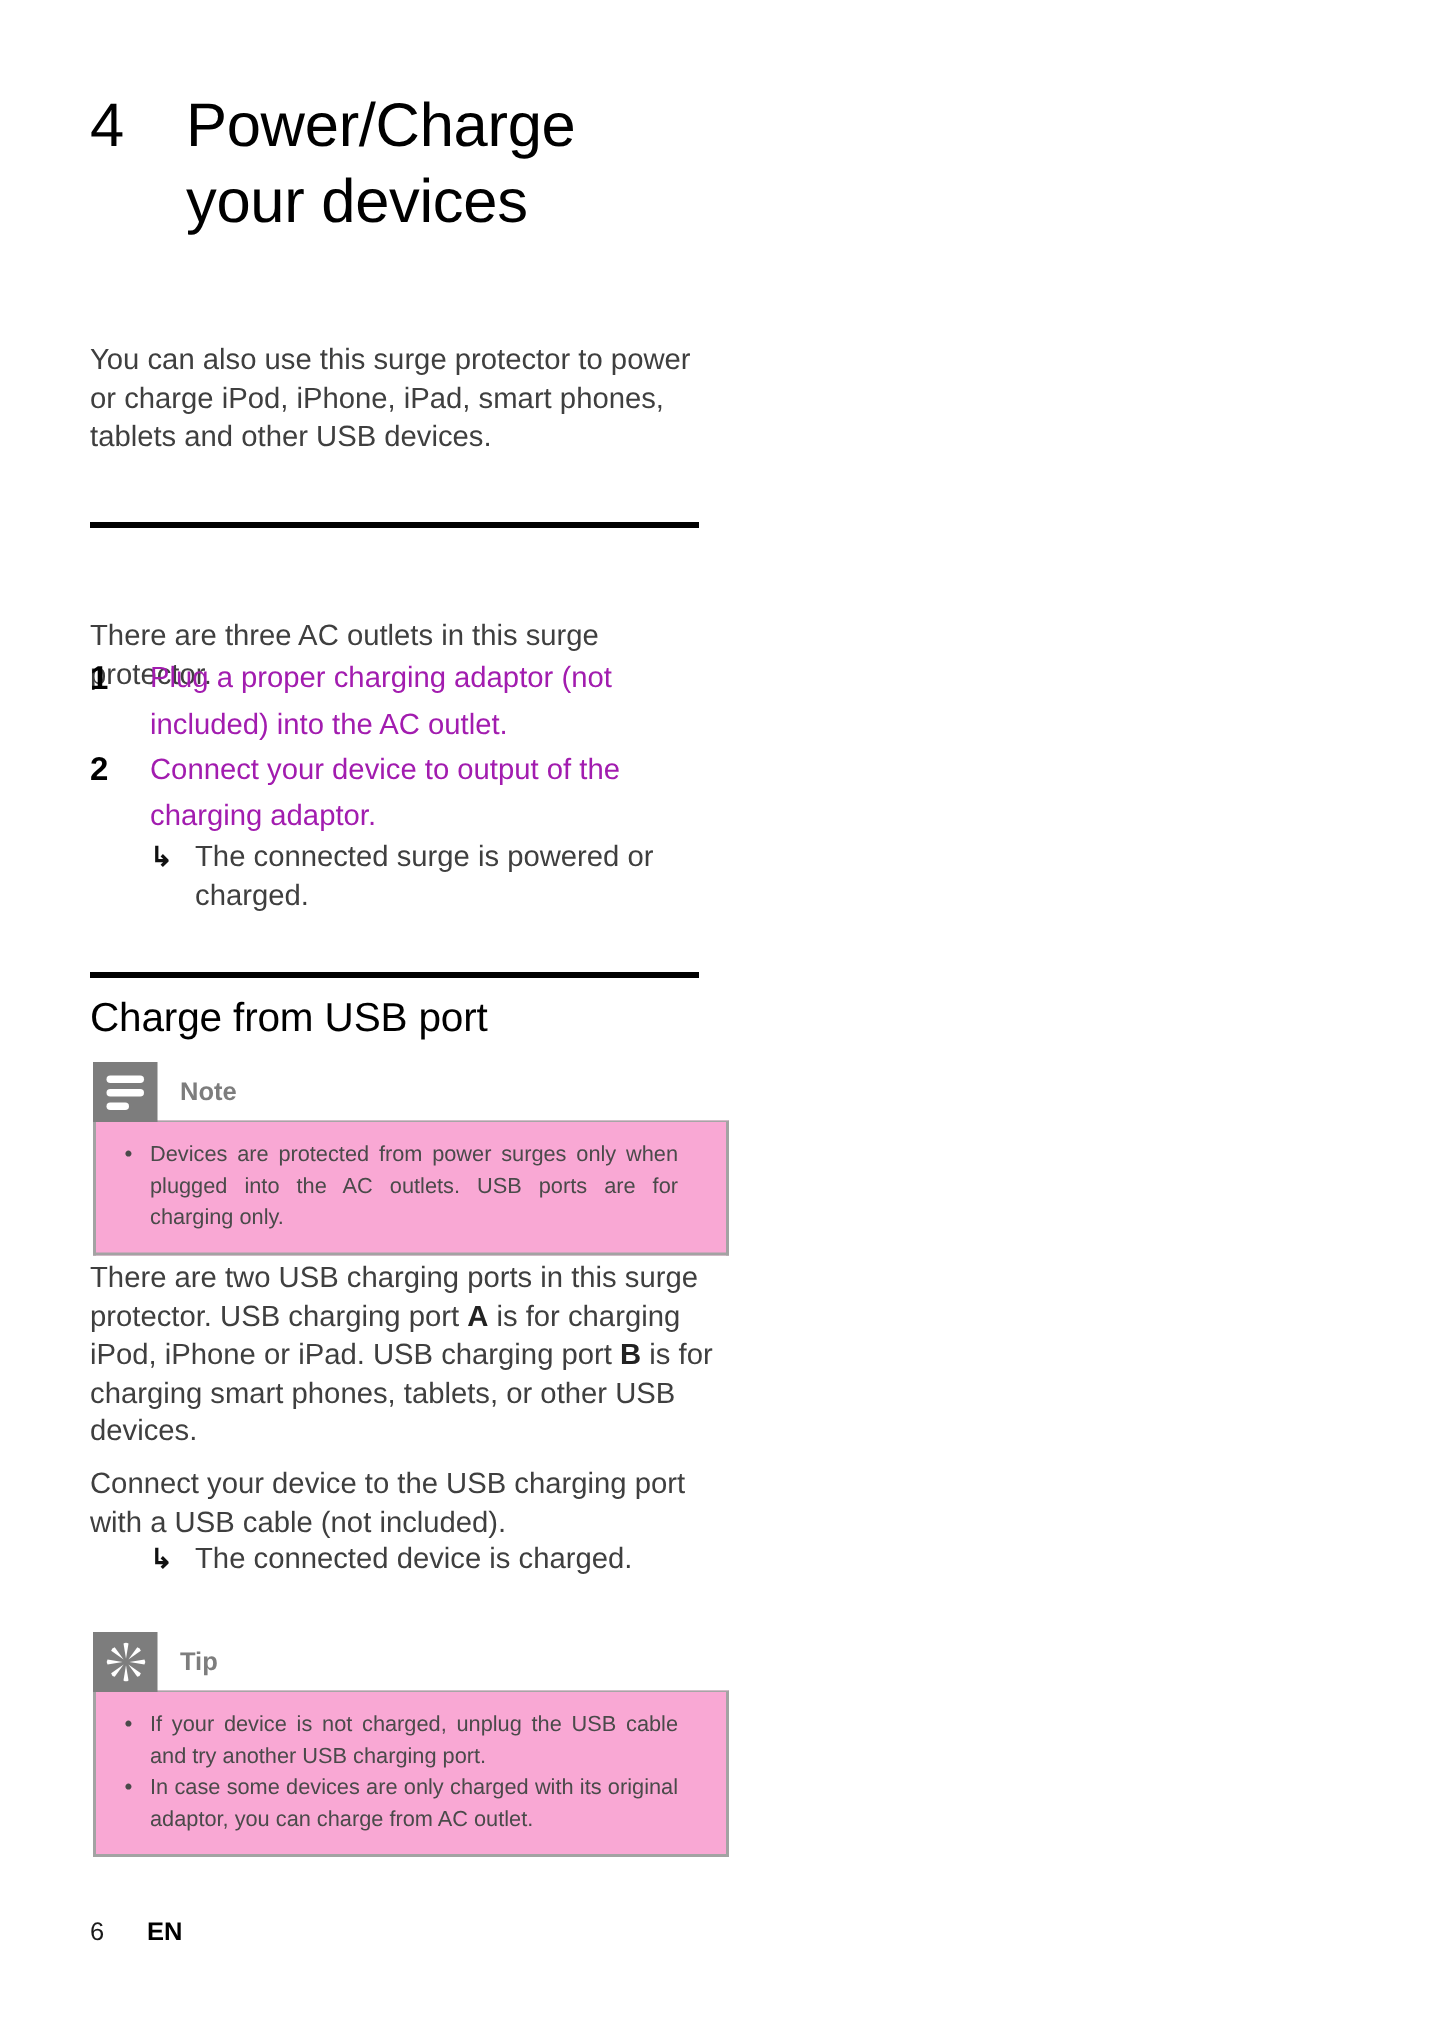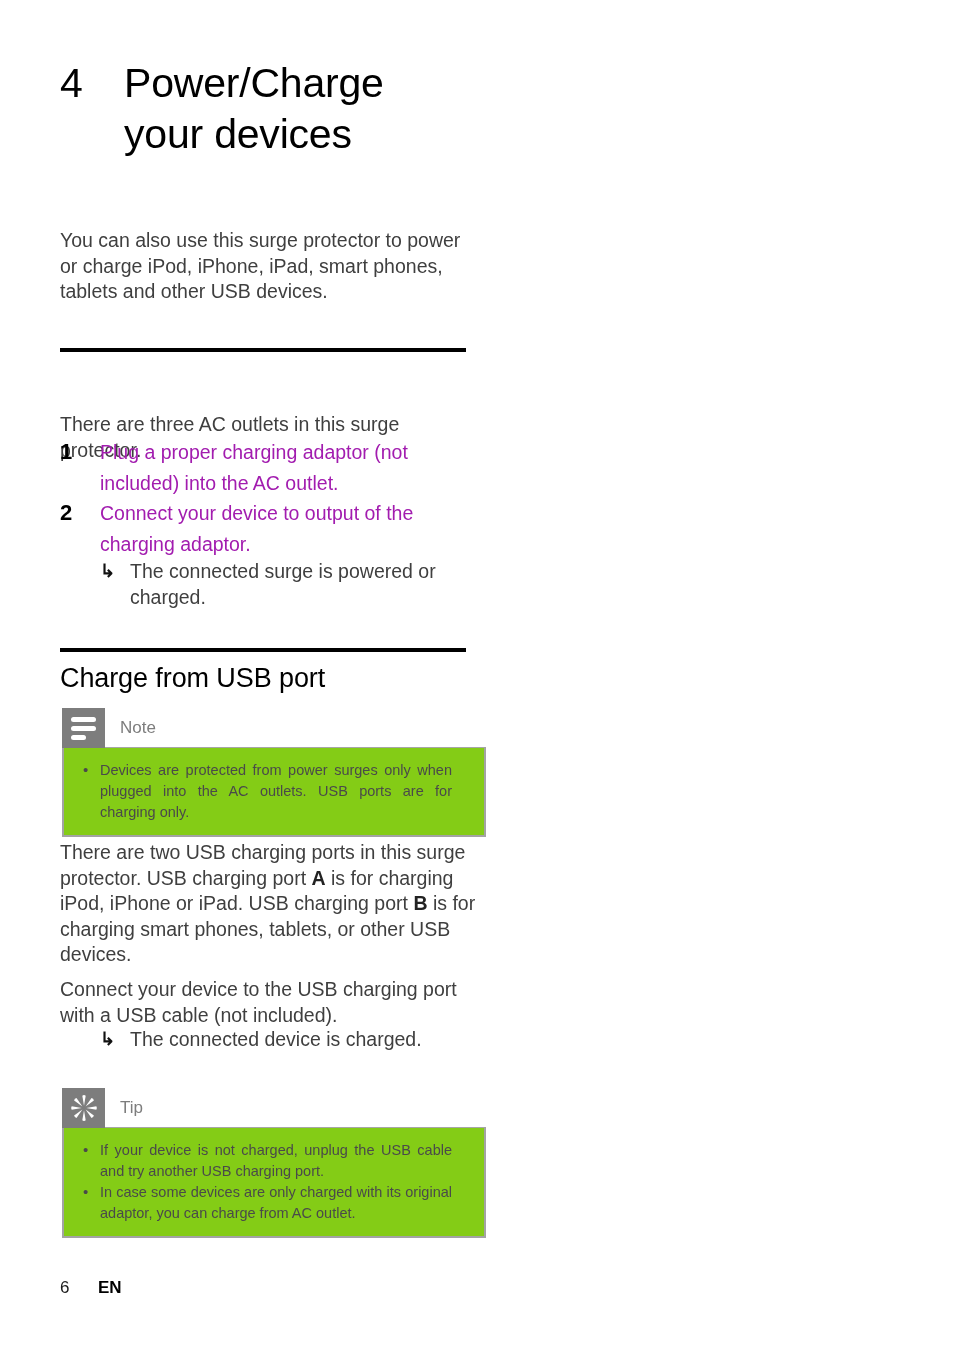--- a/index.html
+++ b/index.html
@@ -133,28 +133,28 @@
     height: 40px;
     background: #7d7d7d;
     position: relative;
     flex: 0 0 43px;
   }
   .callout-label {
     font-size: 17px;
     line-height: 40px;
     color: #7d7d7d;
     padding-left: 15px;
-    font-weight: 400;
+    font-weight: 700;
   }
   .callout-body {
     border: 2px solid #a3a3a3;
     border-top: 1px solid #a6a6a6;
     margin-top: -1px;
     padding: 12px 32px 12px 10px;
-    background: #84cc16;
+    background: #f9a8d4;
   }
   .callout-body ul {
     margin: 0;
     padding: 0;
     list-style: none;
   }
   .callout-body li {
     font-size: 14.5px;
     line-height: 21px;
     color: #4a4a4a;

